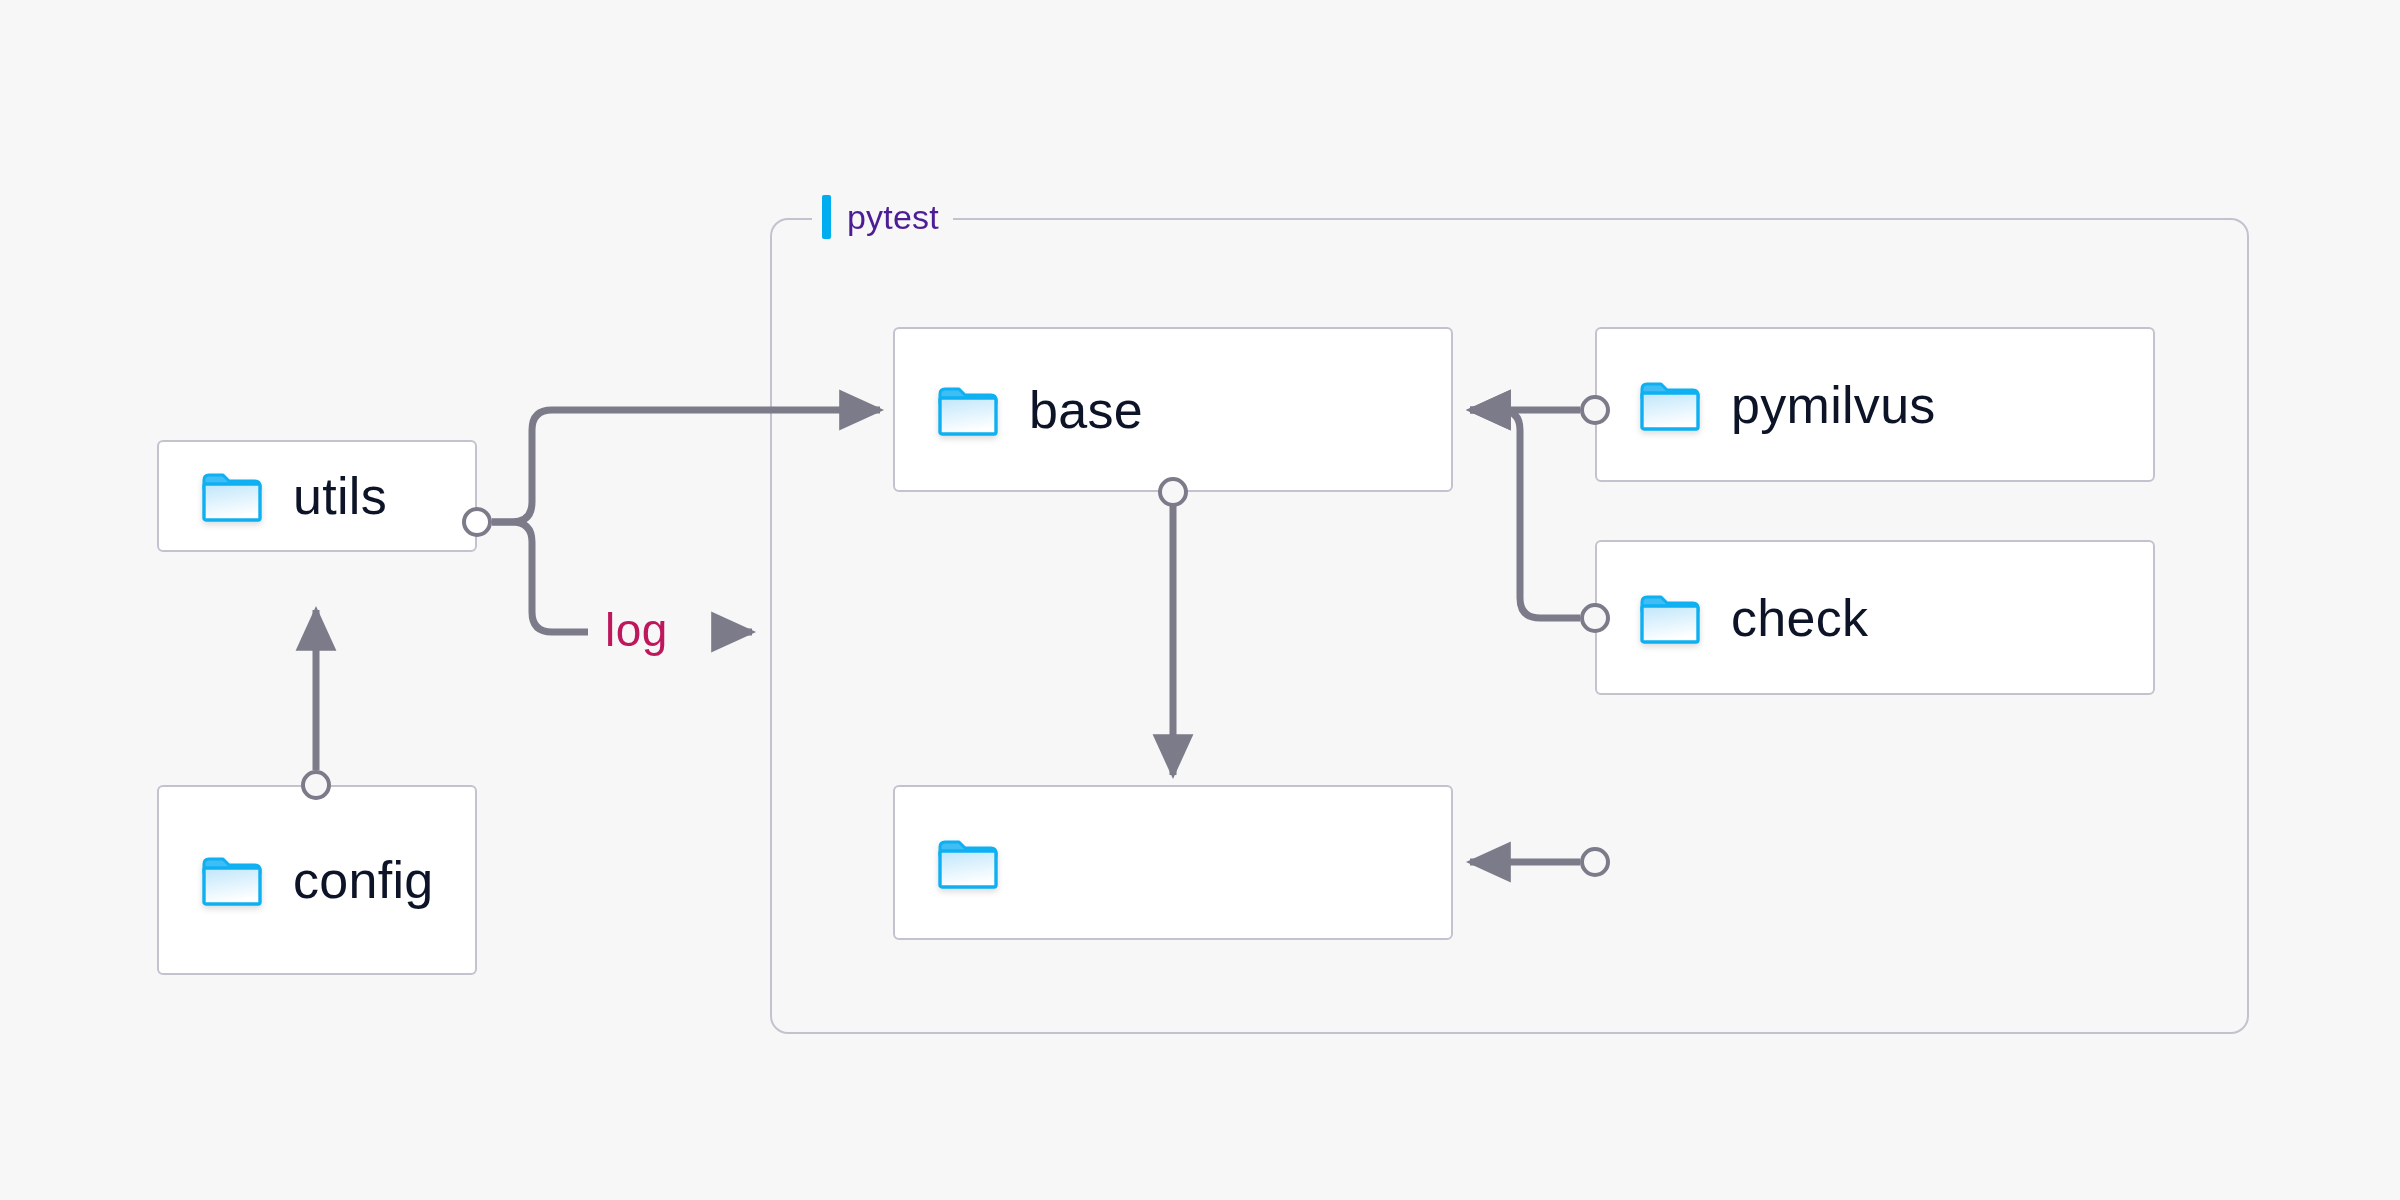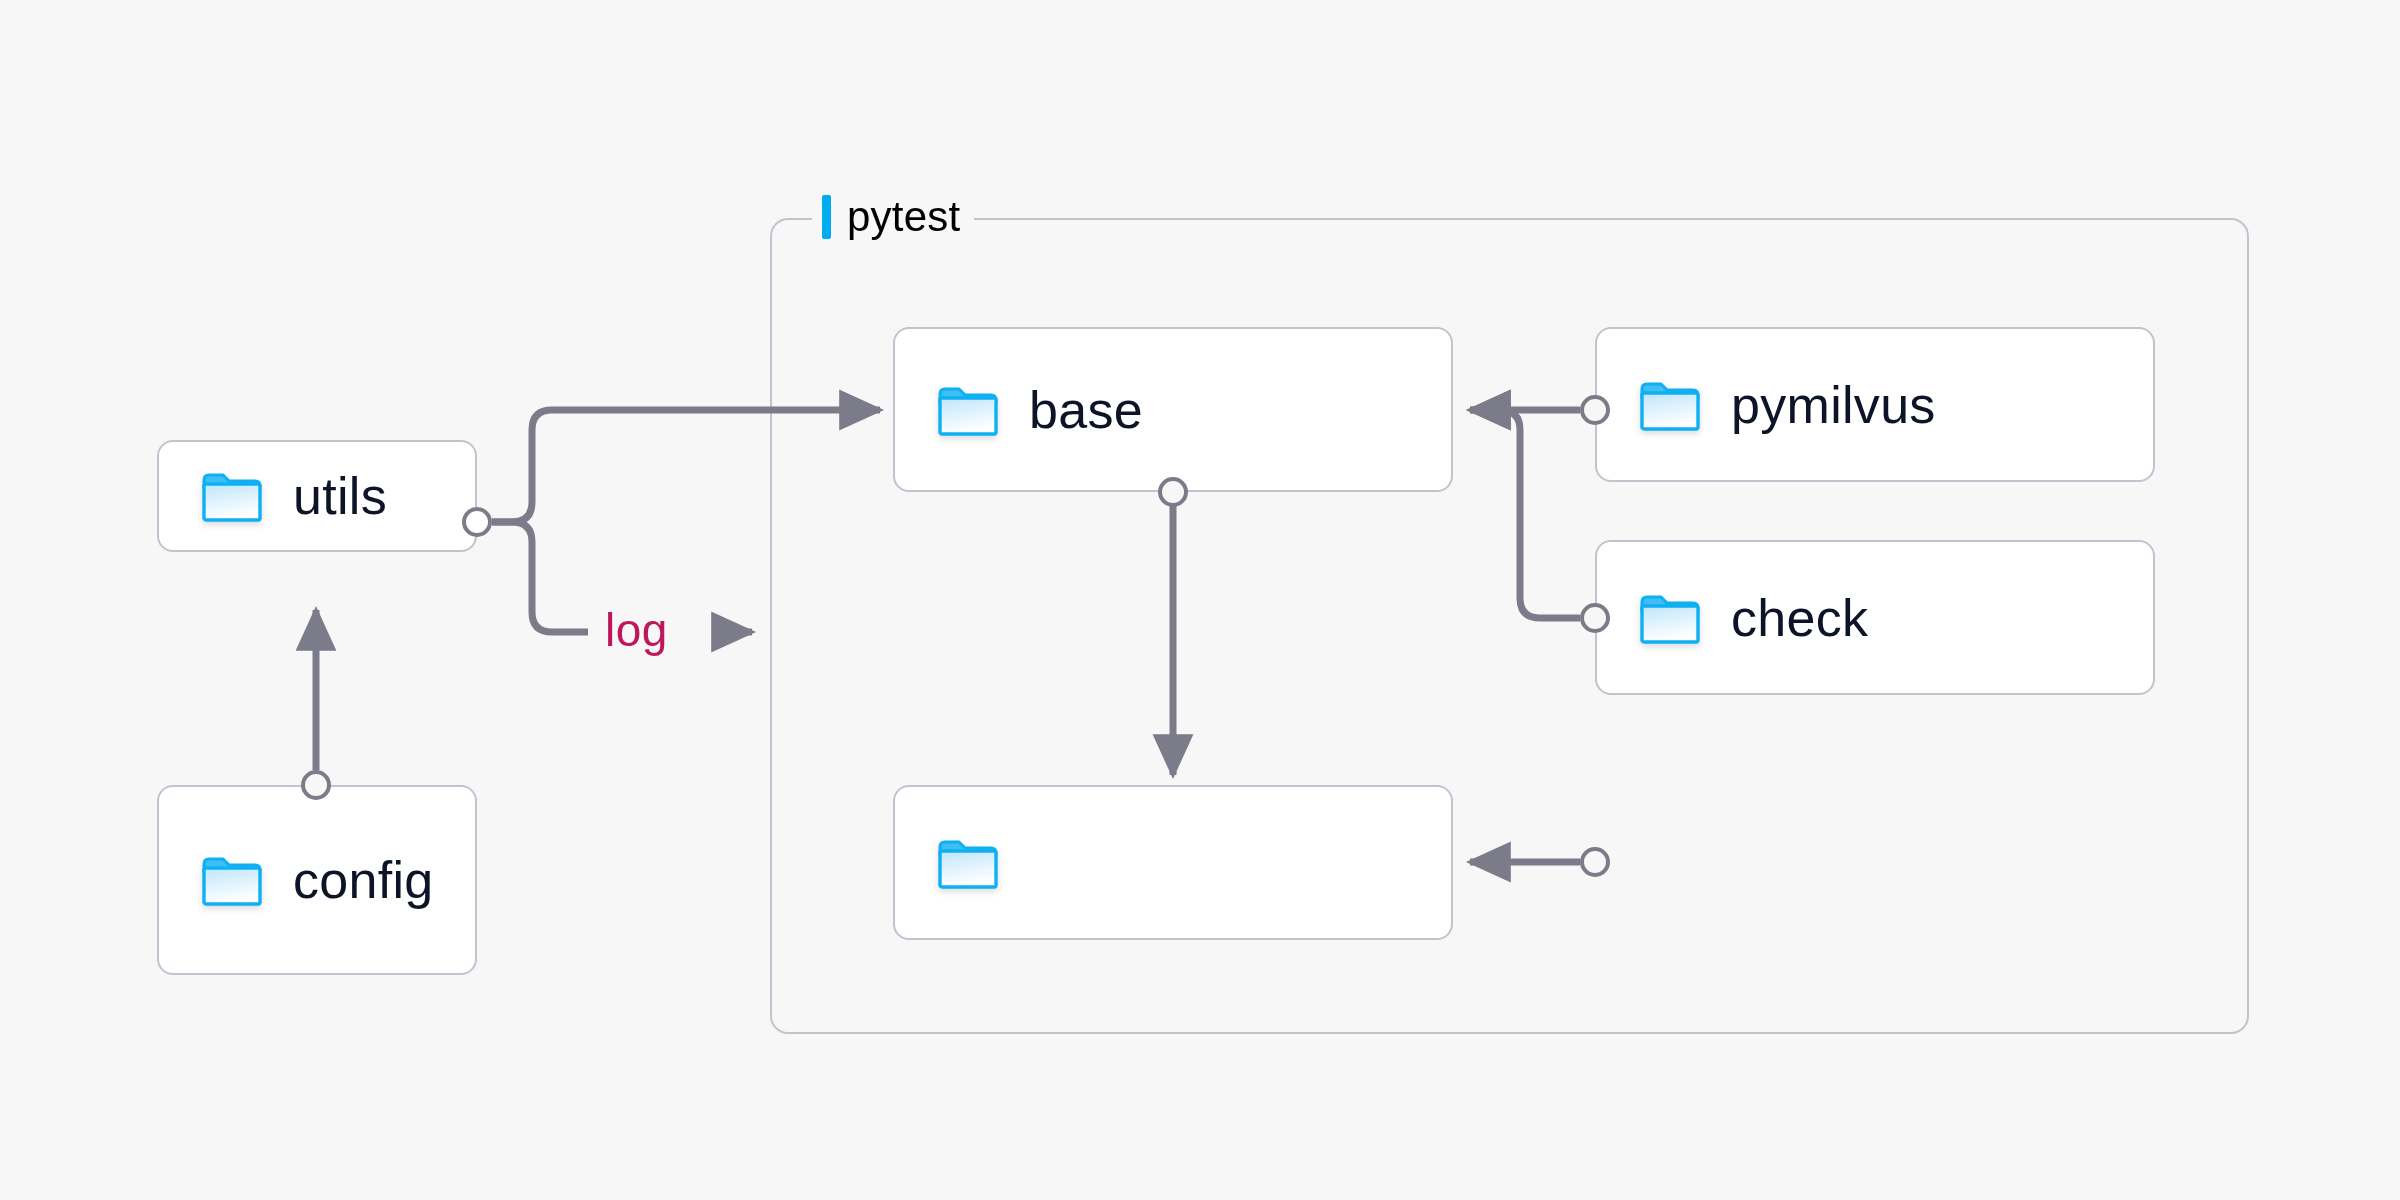--- a/index.html
+++ b/index.html
@@ -31,29 +31,29 @@
     background:#f7f7f8;
     padding:0 14px 0 10px;
     z-index:3;
     height:46px;
   }
   .group-label .bar{
     width:9px;height:44px;border-radius:2px;background:#00aeef;
     display:block;
   }
   .group-label .gtxt{
-    font-size:42px;color:#000000;letter-spacing:.2px;white-space:nowrap;
+    font-size:34px;color:#4c1d95;letter-spacing:.2px;white-space:nowrap;
   }
 
   
   .node{
     position:absolute;
     background:#ffffff;
     border:2px solid #c4c2ce;
-    border-radius:16px;
+    border-radius:6px;
     display:flex;
     align-items:center;
     z-index:2;
     box-sizing:border-box;
     padding-left:42px;
   }
   .node .label{
     font-size:52px;
     color:#0d1427;
     letter-spacing:.3px;

